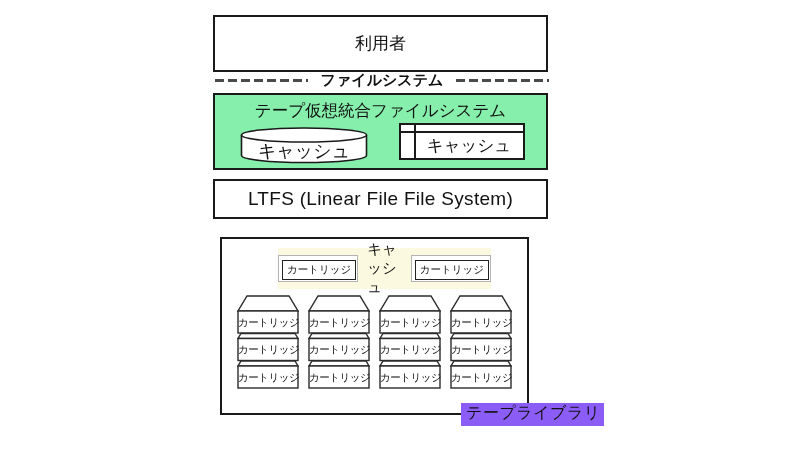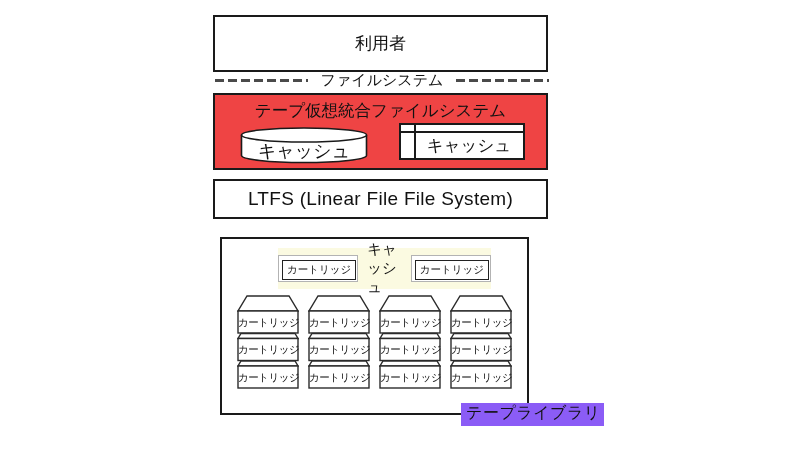--- a/index.html
+++ b/index.html
@@ -4,26 +4,26 @@
 <style>
   html,body{margin:0;padding:0;background:#fff;}
   body{font-family:"Liberation Sans","DejaVu Sans",sans-serif;color:#111;}
   .canvas{position:relative;width:800px;height:450px;background:#fff;overflow:hidden;}
   .box{position:absolute;box-sizing:border-box;background:#fff;border:2px solid #1a1a1a;
        display:flex;align-items:center;justify-content:center;}
   
   .user-box{left:213px;top:15px;width:335px;height:57px;font-size:17px;}
   
   .divider{position:absolute;left:215px;top:72px;width:334px;height:17px;
-           display:flex;align-items:center;}
+           display:flex;align-items:center;font-weight:bold;}
   .dash{flex:1;height:3px;background:repeating-linear-gradient(90deg,#4a4a4a 0 9px,transparent 9px 13px);}
   .divider-label{margin:0 13px;font-size:15px;white-space:nowrap;}
   
   .vfs-box{position:absolute;box-sizing:border-box;left:213px;top:93px;width:335px;height:77px;
-           background:#ef4444;border:2px solid #1a1a1a;}
+           background:#86efac;border:2px solid #1a1a1a;}
   .vfs-title{position:absolute;left:0;right:0;top:5px;text-align:center;font-size:16.5px;}
   .cylinder{position:absolute;left:25px;top:31px;width:128px;height:38px;}
   .cylinder-label{position:absolute;left:0;right:0;top:13px;text-align:center;font-size:18px;}
   .mgmt-table{position:absolute;box-sizing:border-box;left:184px;top:28px;width:126px;height:37px;
               background:#fff;border:2px solid #1a1a1a;}
   .mgmt-vline{position:absolute;left:13px;top:0;bottom:0;width:1.5px;background:#1a1a1a;}
   .mgmt-hline{position:absolute;left:0;right:0;top:6px;height:1.5px;background:#1a1a1a;}
   .mgmt-label{position:absolute;left:14px;top:8px;right:0;bottom:0;
               display:flex;align-items:center;justify-content:center;font-size:16.5px;}
   

